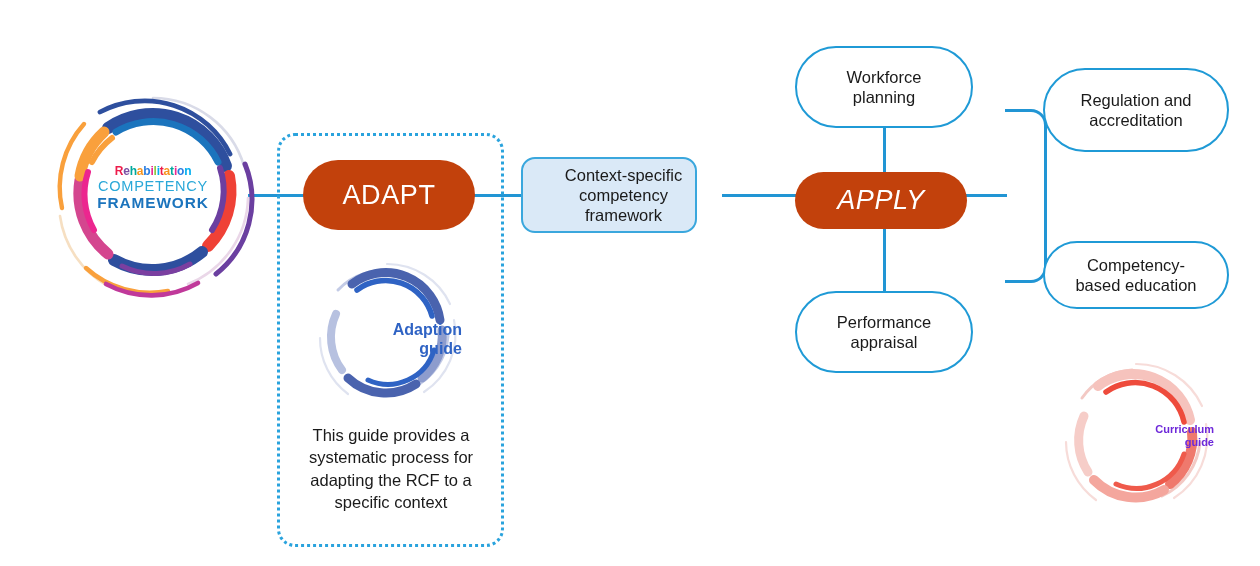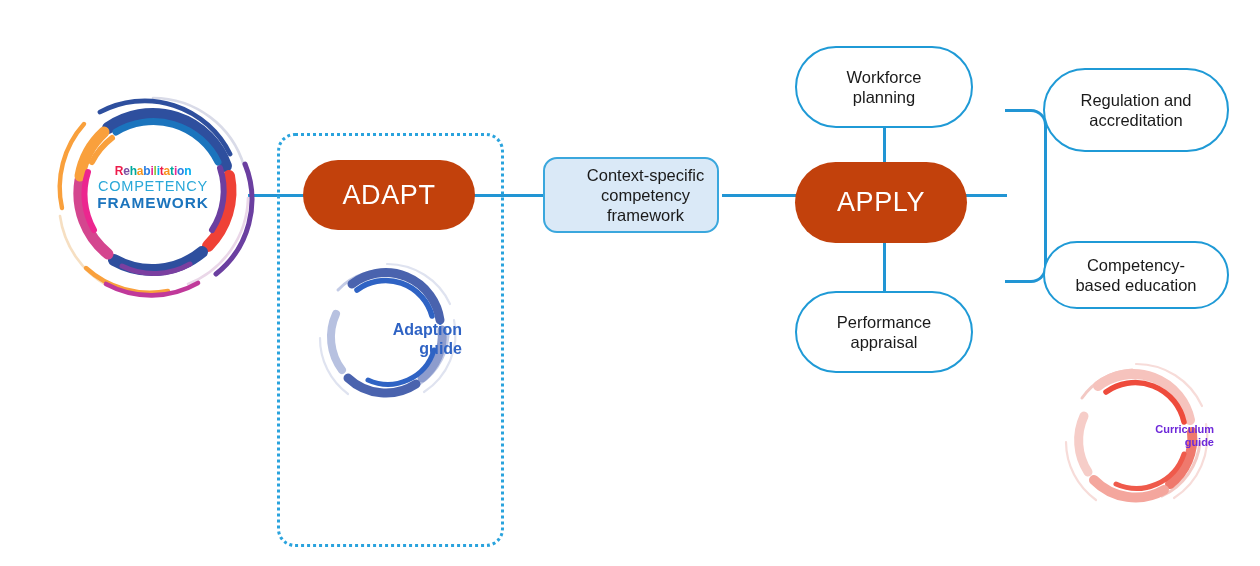--- a/index.html
+++ b/index.html
@@ -203,28 +203,29 @@
         <path d="M 122 92 A 48 48 0 0 1 56 122" stroke="#2f63c4" stroke-width="5"></path>
       </g>
       <circle cx="75" cy="75" r="41" fill="#ffffff"></circle>
     </svg>
     <div class="guide-label adaption-label" style="top:55px;">
       <div>Adaption</div>
       <div>guide</div>
     </div>
   </div>
 
-
-  <div class="pill pill-soft" style="left:543px; top:157px; width:176px; height:76px; flex-direction:column;padding-left:29px;">
+  <div class="caption" style="left:290px; top:424px; width:202px;">This guide provides a systematic process for adapting the RCF to a specific context</div>
+
+  <div class="pill pill-soft" style="left:521px; top:157px; width:176px; height:76px; flex-direction:column;padding-left:29px;">
     <span>Context-specific</span>
     <span>competency</span>
     <span>framework</span>
   </div>
 
-  <div class="pill pill-filled" style="left:795px; top:162px; width:172px; height:81px;">
+  <div class="pill pill-filled" style="left:795px; top:172px; width:172px; height:57px;font-style:italic;">
     <span>APPLY</span>
   </div>
 
   <div class="pill pill-outline" style="left:795px; top:22px; width:178px; height:82px; flex-direction:column;margin-top:24px;">
     <span>Workforce</span>
     <span>planning</span>
   </div>
 
   <div class="pill pill-outline" style="left:795px; top:291px; width:178px; height:82px; flex-direction:column;">
     <span>Performance</span>

